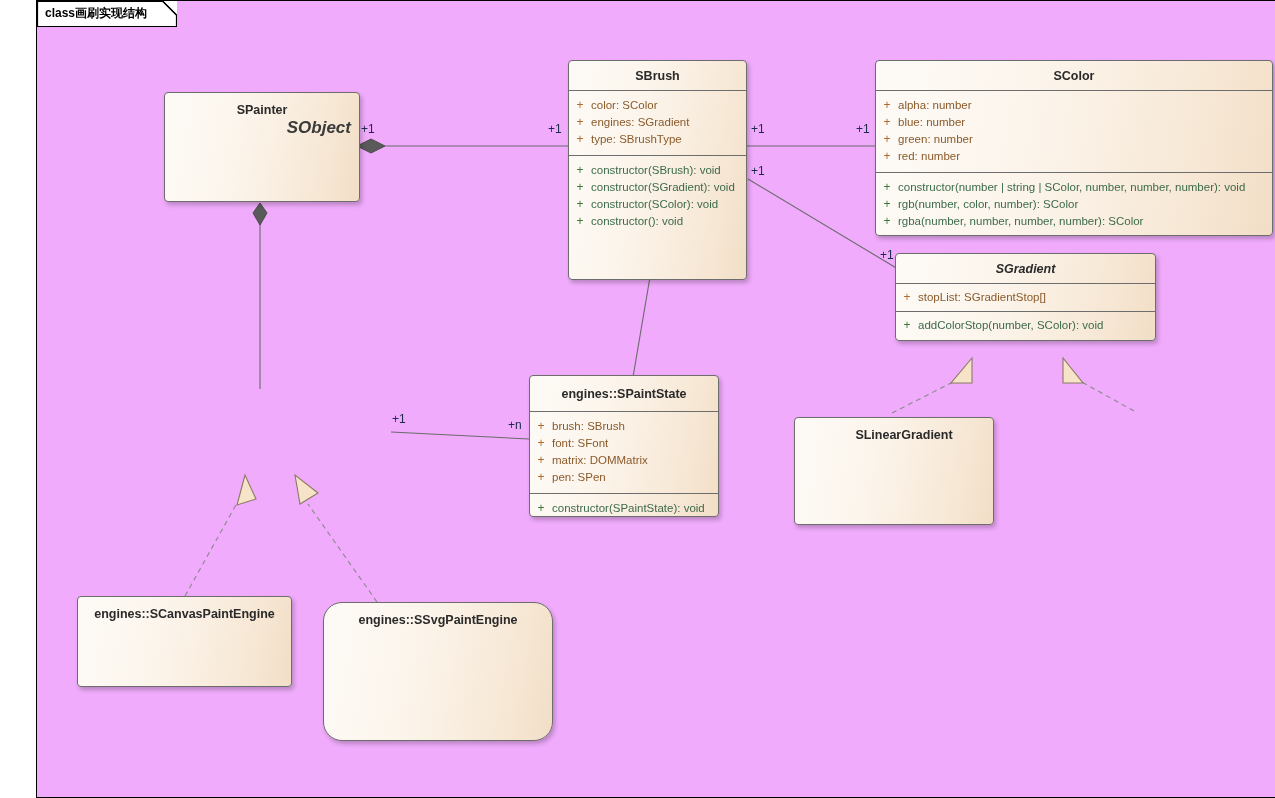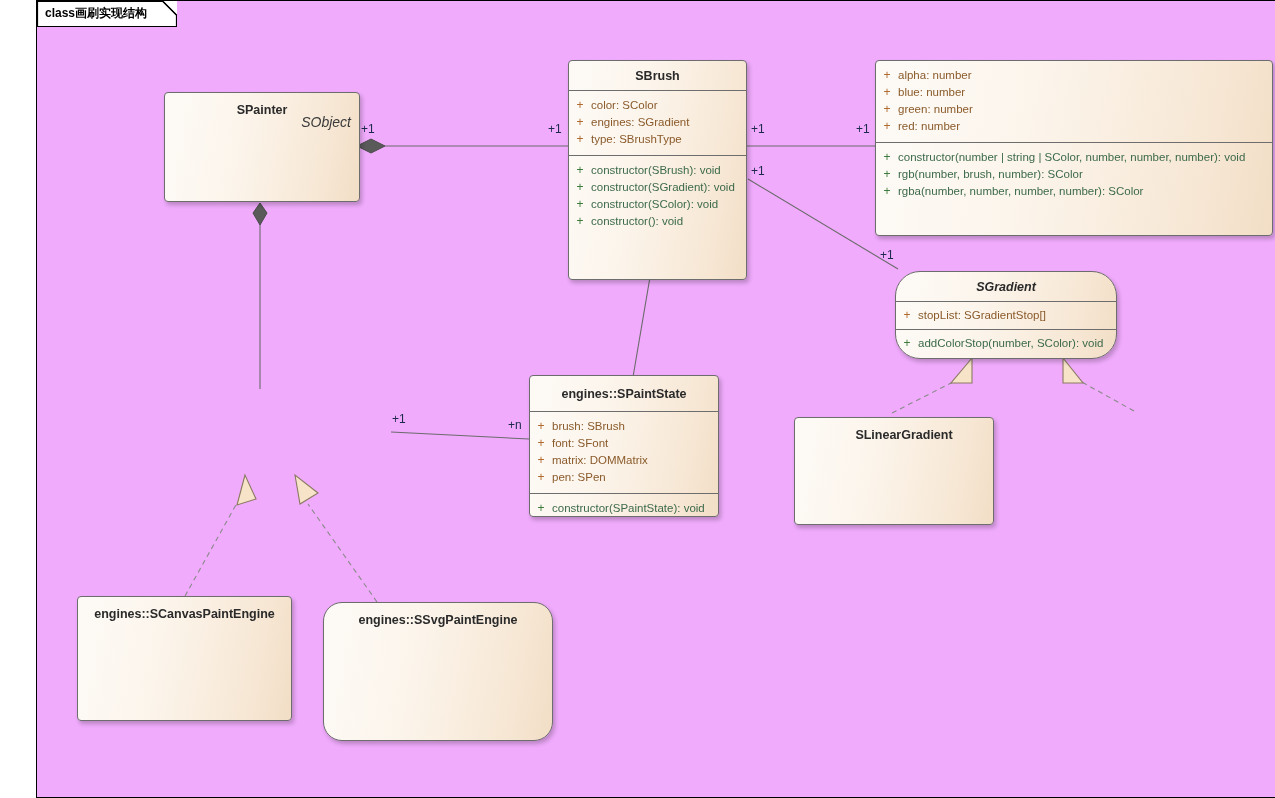--- a/index.html
+++ b/index.html
@@ -74,23 +74,23 @@
     font-size:12.5px;
     font-weight:bold;
     color:#2a2a2a;
     border-bottom:1px solid #6d6d6d;
     box-sizing:border-box;
   }
   .cls.plain .hdr{ border-bottom:none; }
   .cls .hdr.italic{ font-style:italic; }
   .cls .hdr .stereo{
     position:absolute;
-    right:8px; top:12px;
-    font-size:14px;
-    font-weight:normal;
+    right:8px; top:18px;
+    font-size:17px;
+    font-weight:bold;
     font-style:italic;
     color:#3a3a3a;
   }
   .cmp{
     padding:6px 0 7px 0;
     border-bottom:1px solid #6d6d6d;
   }
   .cmp.last{ border-bottom:none; }
   .row{
     display:flex;
@@ -204,20 +204,23 @@
         <span class="txt">constructor(SColor): void</span>
       </div>
       <div class="row op">
         <span class="vis">+</span>
         <span class="txt">constructor(): void</span>
       </div>
     </div>
   </div>
 
   <div class="cls" style="left:838px; top:59px; width:398px; height:176px;">
+    <div class="hdr">
+      <span>SColor</span>
+    </div>
     <div class="cmp">
       <div class="row attr">
         <span class="vis">+</span>
         <span class="txt">alpha: number</span>
       </div>
       <div class="row attr">
         <span class="vis">+</span>
         <span class="txt">blue: number</span>
       </div>
       <div class="row attr">
@@ -229,30 +232,30 @@
         <span class="txt">red: number</span>
       </div>
     </div>
     <div class="cmp last">
       <div class="row op">
         <span class="vis">+</span>
         <span class="txt">constructor(number | string | SColor, number, number, number): void</span>
       </div>
       <div class="row op">
         <span class="vis">+</span>
-        <span class="txt">rgb(number, brush, number): SColor</span>
+        <span class="txt">rgb(number, color, number): SColor</span>
       </div>
       <div class="row op">
         <span class="vis">+</span>
         <span class="txt">rgba(number, number, number, number): SColor</span>
       </div>
     </div>
   </div>
 
-  <div class="cls" style="left:858px; top:270px; width:222px; height:88px;border-radius:25px;">
+  <div class="cls" style="left:858px; top:252px; width:261px; height:88px;">
     <div class="hdr italic">
       <span>SGradient</span>
     </div>
     <div class="cmp" style="padding:5px 0 5px 0;">
       <div class="row attr">
         <span class="vis">+</span>
         <span class="txt">stopList: SGradientStop[]</span>
       </div>
     </div>
     <div class="cmp last" style="padding:5px 0 5px 0;">
@@ -287,21 +290,21 @@
     </div>
     <div class="cmp last">
       <div class="row op">
         <span class="vis">+</span>
         <span class="txt">constructor(SPaintState): void</span>
       </div>
     </div>
   </div>
 
 
-  <div class="cls plain" style="left:40px; top:595px; width:215px; height:125px;">
+  <div class="cls plain" style="left:40px; top:595px; width:215px; height:91px;">
     <div class="hdr">
       <span>engines::SCanvasPaintEngine</span>
     </div>
   </div>
 
   <div class="cls plain" style="left:286px; top:601px; width:230px; height:139px;border-radius:19px;">
     <div class="hdr">
       <span>engines::SSvgPaintEngine</span>
     </div>
   </div>

